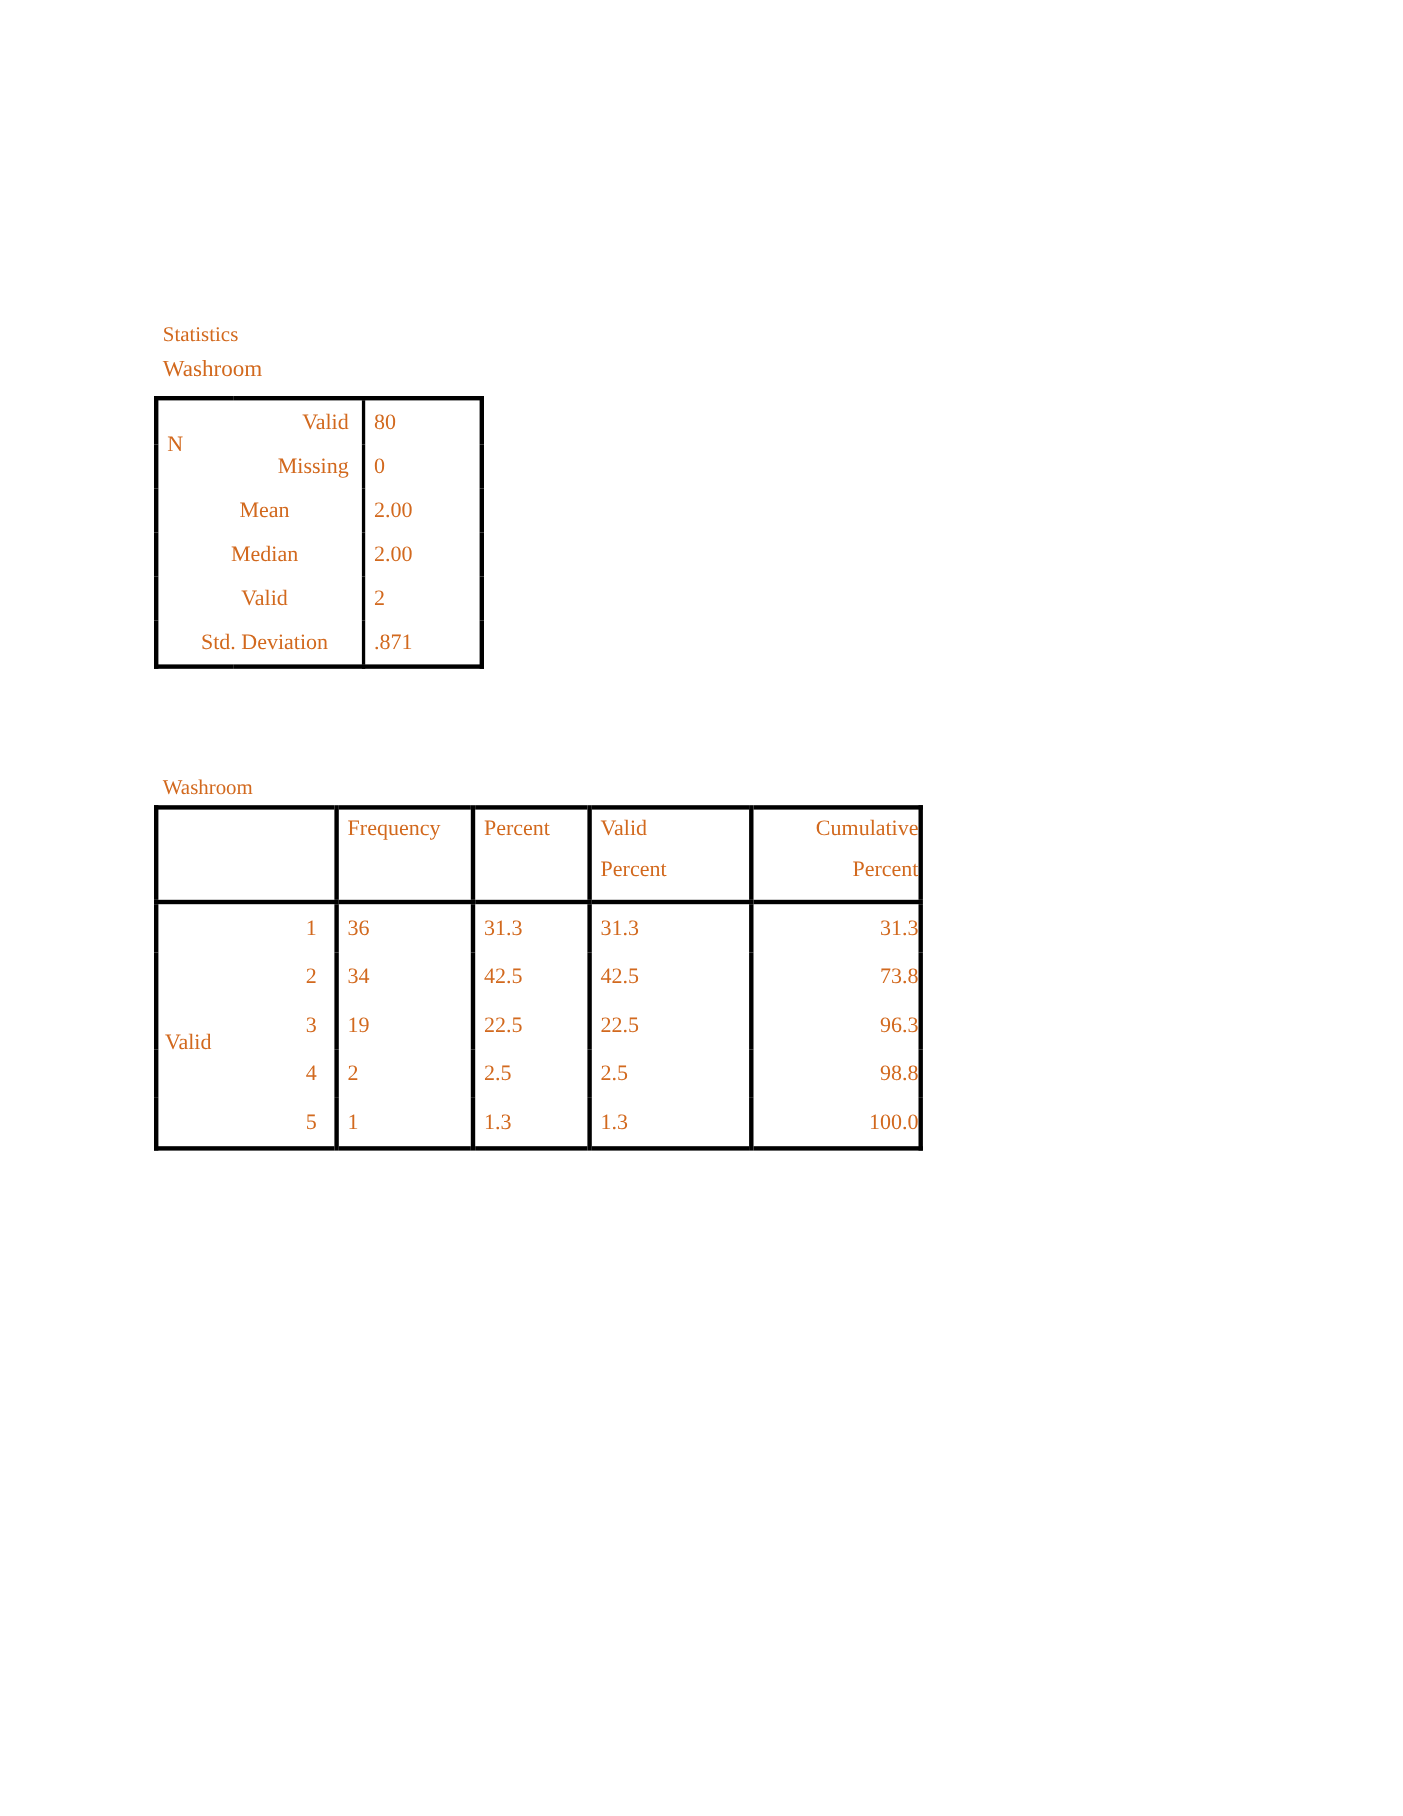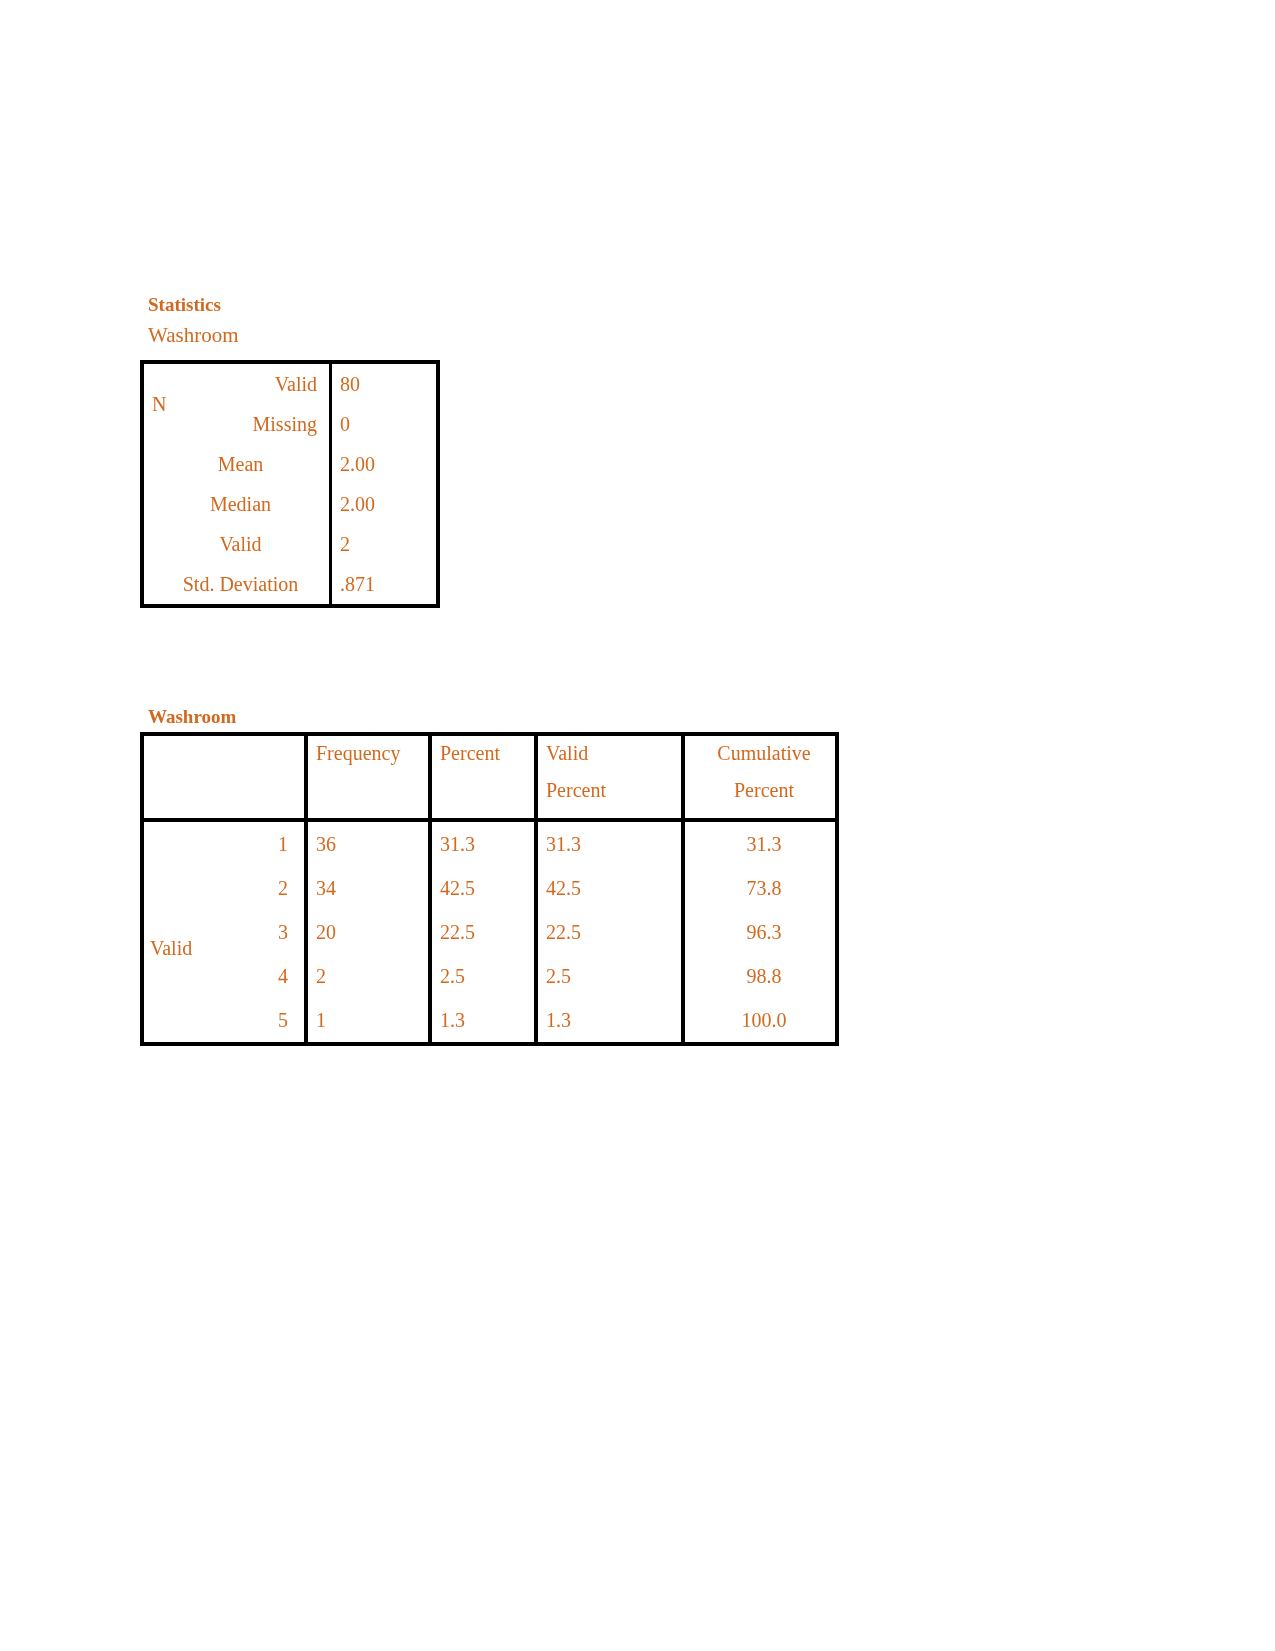--- a/index.html
+++ b/index.html
@@ -24,21 +24,21 @@
     top: 292px;
   }
   .block-frequency {
     position: absolute;
     left: 140px;
     top: 704px;
   }
 
   .tbl-title {
     font-family: "Liberation Serif", "DejaVu Serif", serif;
-    font-weight: bold;
+    font-weight: normal;
     font-size: 19px;
     color: #D2691E;
     line-height: 26px;
     margin: 0 0 2px 8px;
     white-space: nowrap;
   }
   .tbl-subtitle {
     font-family: "Liberation Serif", "DejaVu Serif", serif;
     font-weight: normal;
     font-size: 21px;
@@ -135,21 +135,21 @@
   .freq-table td.c3 {
     width: 135px;
     border-left: 4px solid #000;
     padding-left: 8px;
     text-align: left;
   }
   .freq-table td.c4 {
     width: 142px;
     border-left: 4px solid #000;
     padding-left: 8px;
-    text-align: center;
+    text-align: right;
   }
   .hdr-line { display: block; }
   .hdr-line + .hdr-line { margin-top: 14px; }
 </style>
 </head>
 <body>
 
 <div class="block-statistics">
 
   <div class="tbl-title">Statistics</div>
@@ -217,21 +217,21 @@
       </tr>
       <tr>
         <td class="c-cat">2</td>
         <td class="c1">34</td>
         <td class="c2">42.5</td>
         <td class="c3">42.5</td>
         <td class="c4">73.8</td>
       </tr>
       <tr>
         <td class="c-cat">3</td>
-        <td class="c1">20</td>
+        <td class="c1">19</td>
         <td class="c2">22.5</td>
         <td class="c3">22.5</td>
         <td class="c4">96.3</td>
       </tr>
       <tr>
         <td class="c-cat">4</td>
         <td class="c1">2</td>
         <td class="c2">2.5</td>
         <td class="c3">2.5</td>
         <td class="c4">98.8</td>

